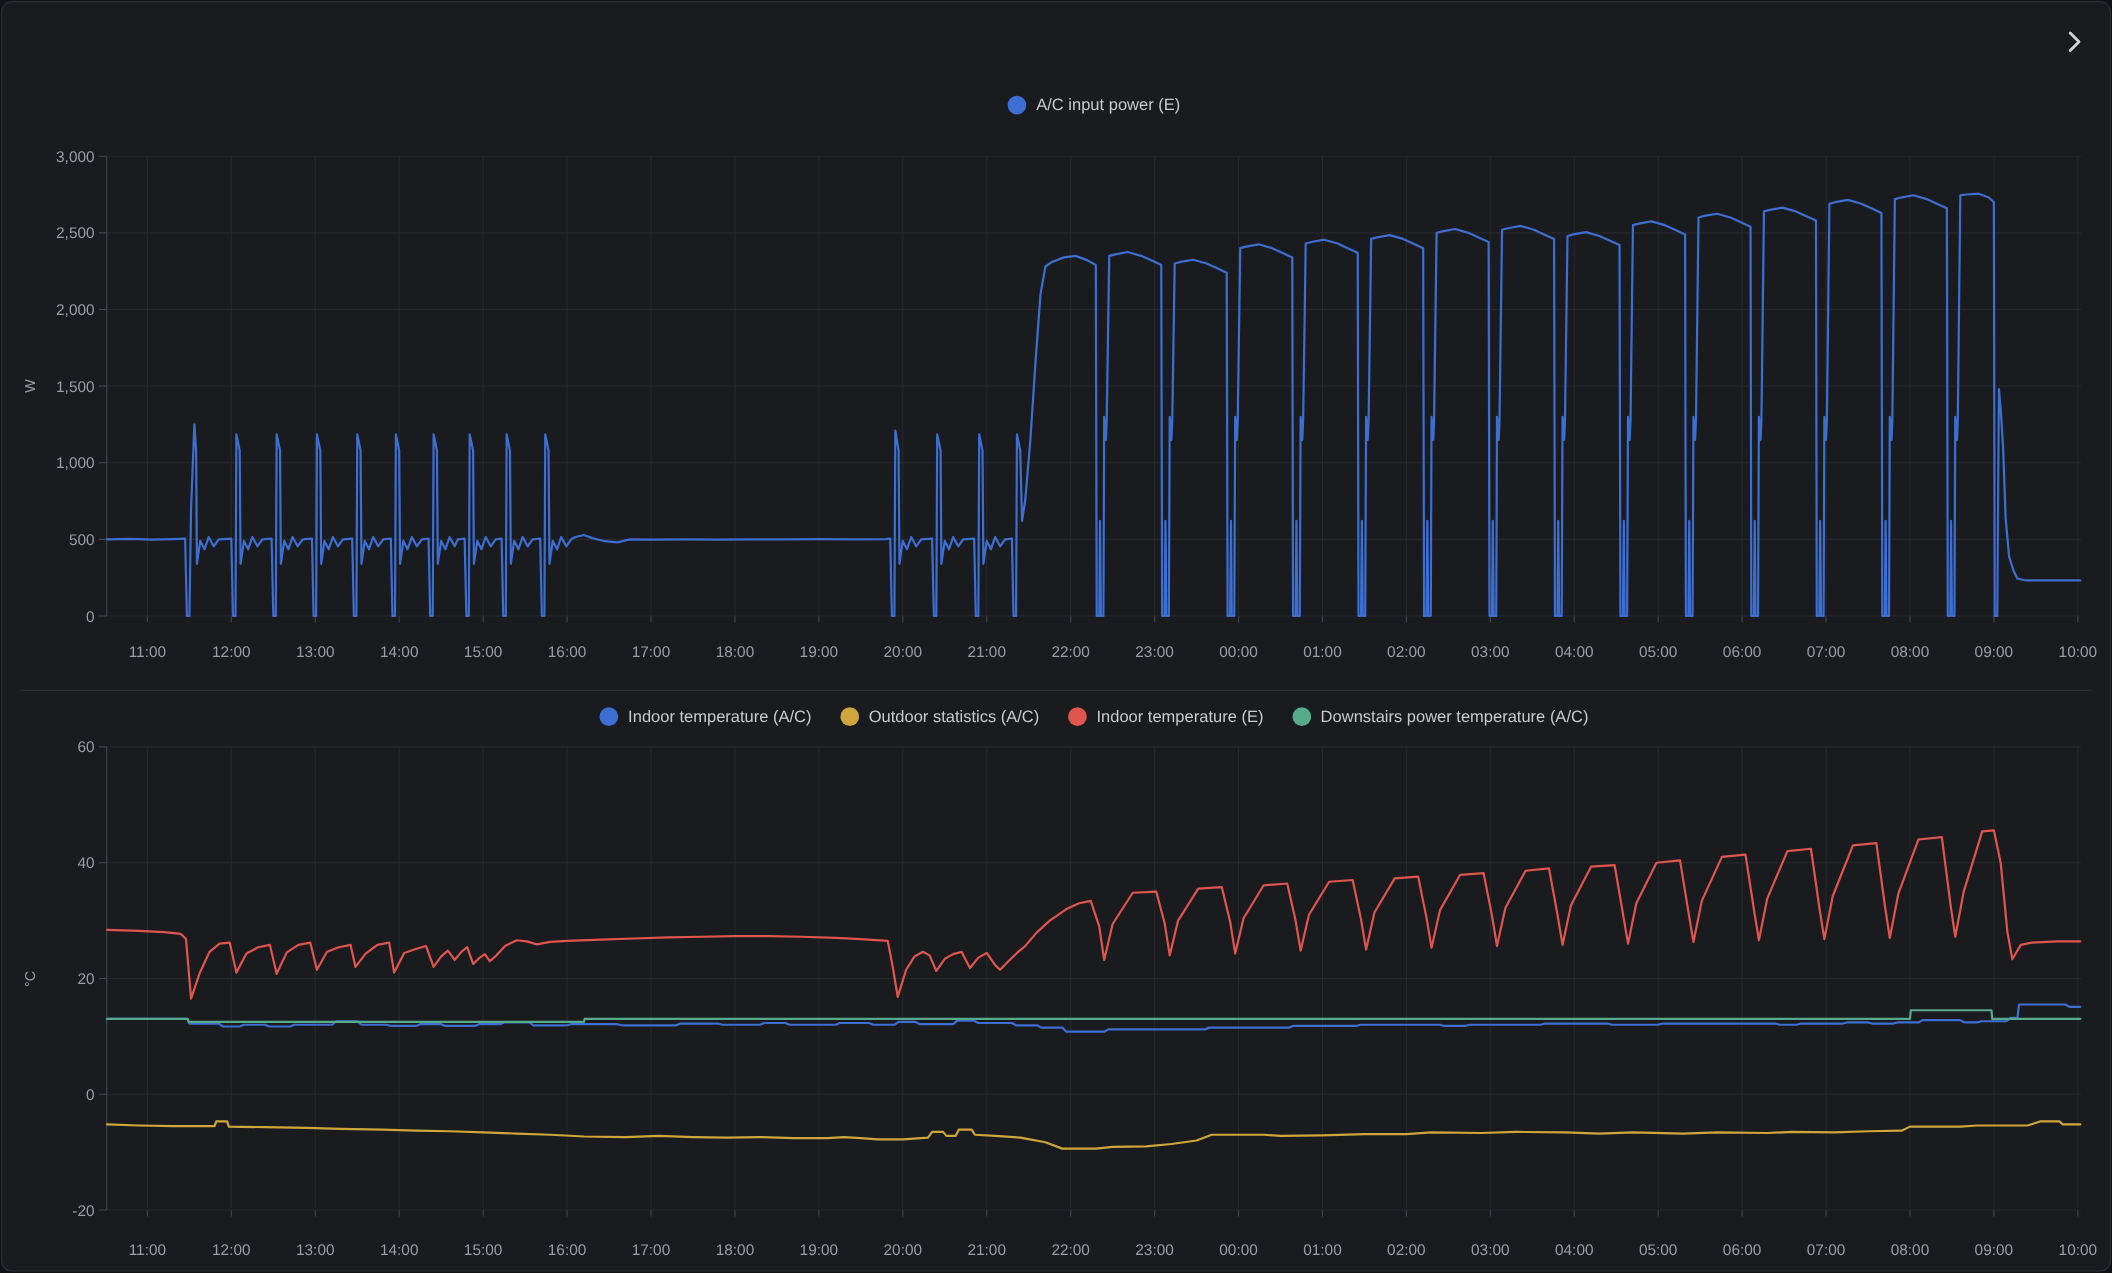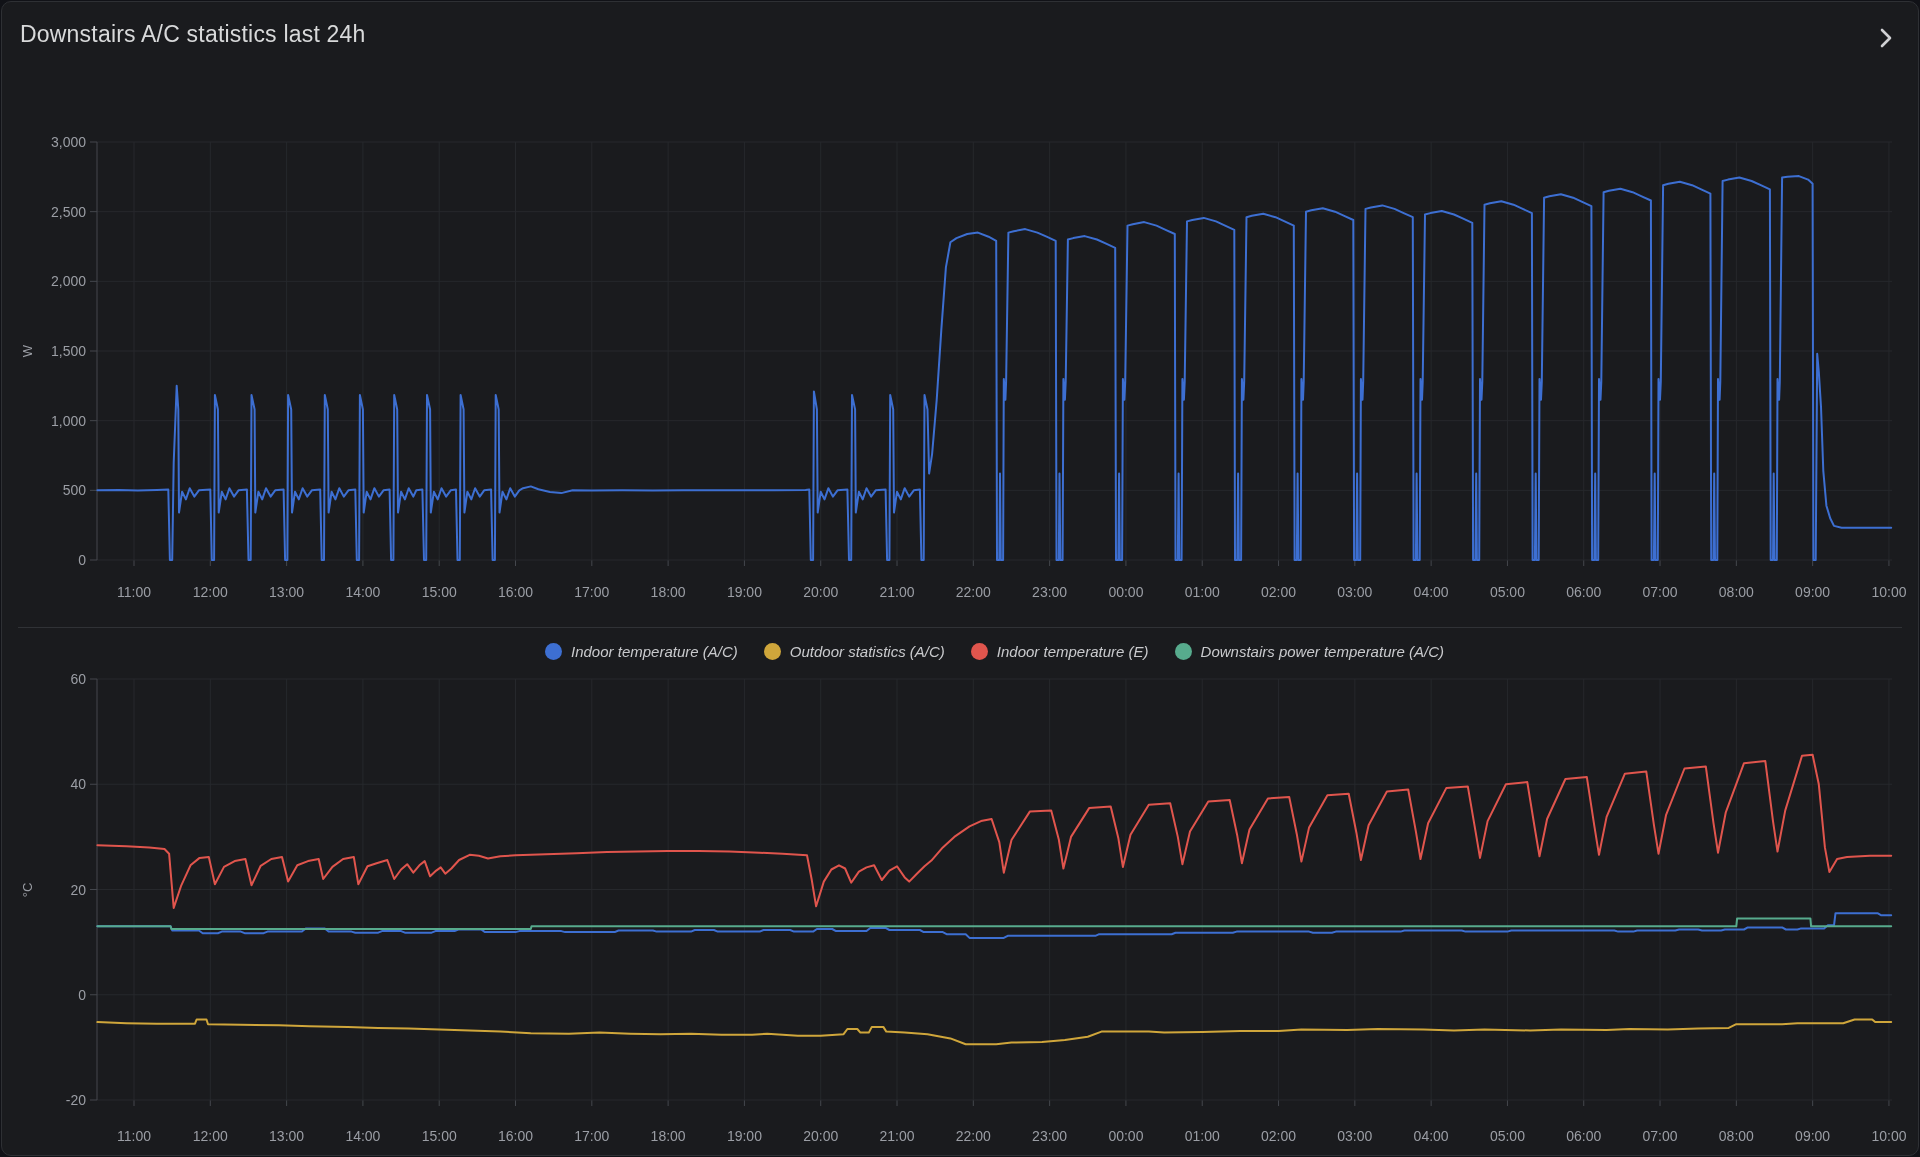--- a/index.html
+++ b/index.html
@@ -3,41 +3,44 @@
 <meta charset="utf-8">
 <style>
   * { margin:0; padding:0; box-sizing:border-box; }
   html,body { width:1920px; height:1157px; background:#111217; font-family:"Liberation Sans", sans-serif; overflow:hidden; }
   #panel { position:absolute; inset:1px; background:#1a1b1e; border:1px solid #2e3034; border-radius:10px; }
   #panel-header { position:absolute; top:0; left:0; right:0; height:64px; display:flex; align-items:center; padding:0 18px; }
   #panel-title { font-size:23px; font-weight:500; color:#d8d9da; letter-spacing:0.2px; }
   #chevron { position:absolute; right:26px; top:26px; width:12px; height:20px; }
   .legend { position:absolute; left:95px; width:1795px; display:flex; justify-content:center; align-items:center; gap:26px; }
   #legend-0 { top:80px; height:26px; }
-  #legend-1 { top:636px; height:26px;font-style:italic; }
+  #legend-1 { top:636px; height:26px; }
   .legend-item { display:flex; align-items:center; gap:9px; cursor:pointer; }
   .legend-dot { width:17px; height:17px; border-radius:50%; }
   .legend-label { font-size:15px; color:#c9cacd; }
   #divider { position:absolute; top:625px; left:16px; right:16px; height:1px; background:#303236; }
   #charts-svg { position:absolute; inset:0; }
   text { font-family:"Liberation Sans", sans-serif; }
   .tick-label { font-size:14px; font-weight:500; fill:#9b9ea5; }
   .unit-label { font-size:13px; fill:#9b9ea5; }
 </style>
 </head>
 <body>
 
 <div id="panel">
-  <div id="panel-header">
-    <span id="panel-title">Downstairs A/C statistics last 24h</span>
-  </div>
   <svg id="chevron" viewBox="0 0 12 20">
     <polyline points="2,2 10,10 2,18" fill="none" stroke="#d0d1d4" stroke-width="2.6" stroke-linecap="round" stroke-linejoin="round"></polyline>
   </svg>
 
+  <div class="legend" id="legend-0">
+      <div class="legend-item">
+        <span class="legend-dot" style="background: rgb(61, 111, 210);"></span>
+        <span class="legend-label">A/C input power (E)</span>
+      </div>
+    </div>
   <svg id="charts-svg" width="1920" height="1157" viewBox="0 0 1920 1157">
       <g>
         <line x1="132.00637619553663" y1="140" x2="132.00637619553663" y2="558" stroke="#26282c" stroke-width="1"></line>
         <line x1="132.00637619553663" y1="558" x2="132.00637619553663" y2="564" stroke="#44474d" stroke-width="1"></line>
         <text x="132.00637619553663" y="595" text-anchor="middle" class="tick-label">11:00</text>
         <line x1="208.308182784272" y1="140" x2="208.308182784272" y2="558" stroke="#26282c" stroke-width="1"></line>
         <line x1="208.308182784272" y1="558" x2="208.308182784272" y2="564" stroke="#44474d" stroke-width="1"></line>
         <text x="208.308182784272" y="595" text-anchor="middle" class="tick-label">12:00</text>
         <line x1="284.6099893730074" y1="140" x2="284.6099893730074" y2="558" stroke="#26282c" stroke-width="1"></line>
         <line x1="284.6099893730074" y1="558" x2="284.6099893730074" y2="564" stroke="#44474d" stroke-width="1"></line>

